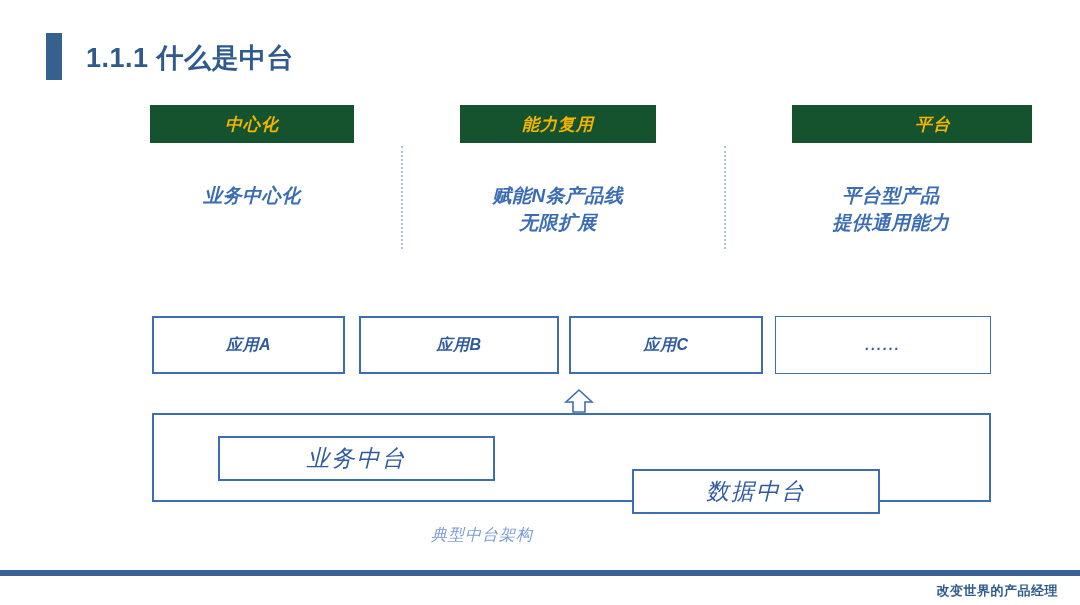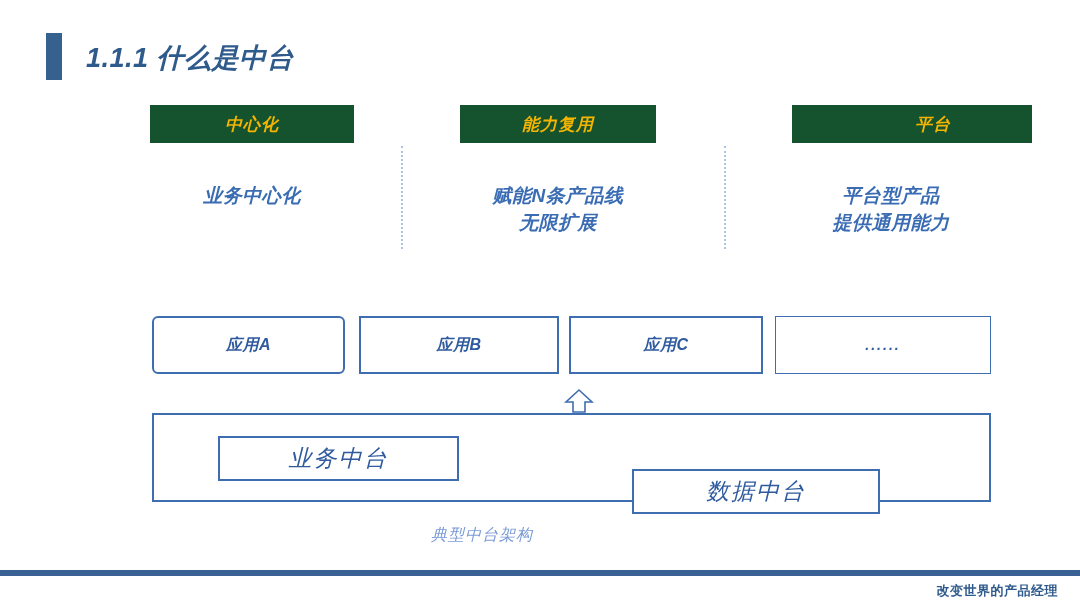--- a/index.html
+++ b/index.html
@@ -23,21 +23,20 @@
     width: 16px;
     height: 47px;
     background: #36618f;
   }
   #page-title {
     position: absolute;
     left: 86px;
     top: 40px;
     font-size: 27px;
     font-weight: bold;
-    font-style: italic;
     color: #2f5a8c;
     letter-spacing: 0.5px;
     white-space: nowrap;
   }
 
   
   .pillar-header {
     position: absolute;
     height: 38px;
     background: #14532d;
@@ -87,21 +86,21 @@
     background: #ffffff;
     display: flex;
     align-items: center;
     justify-content: center;
     color: #2f5a9e;
     font-size: 16px;
     font-weight: bold;
     font-style: italic;
     letter-spacing: 0.5px;
   }
-  #app-0 { left: 152px; width: 193px; border-radius: 6px; }
+  #app-0 { left: 152px; width: 193px; }
   #app-1 { left: 359px; width: 200px; }
   #app-2 { left: 569px; width: 194px; }
   #app-3 { left: 775px; width: 216px; border-width: 1px; }
   #app-3 .app-label { letter-spacing: 2px; font-size: 14px; }
 
   
   #upward-arrow {
     position: absolute;
     left: 563px;
     top: 388px;
@@ -128,21 +127,21 @@
     border: 2px solid #3e6db0;
     background: #ffffff;
     display: flex;
     align-items: center;
     justify-content: center;
     color: #2f5a9e;
     font-size: 23px;
     font-style: italic;
     letter-spacing: 2px;
   }
-  #platform-0 { left: 218px; width: 241px; }
+  #platform-0 { left: 218px; width: 277px; }
   #platform-1 { left: 632px; width: 248px; margin-top: 33px; }
 
   
   #diagram-caption {
     position: absolute;
     left: 0;
     top: 525px;
     width: 964px;
     text-align: center;
     color: #7a9ad6;

